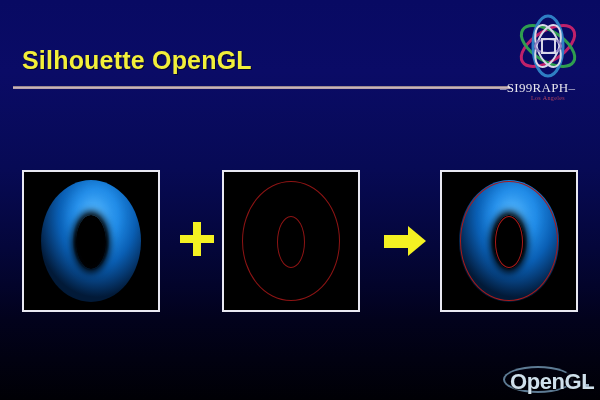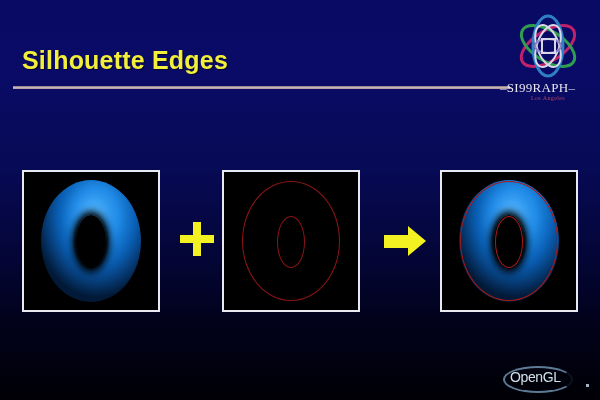--- a/index.html
+++ b/index.html
@@ -225,41 +225,41 @@
     border: 2px solid #5d7b94;
     border-right-color: rgba(93,123,148,0.15);
     border-radius: 50%;
     box-sizing: border-box;
   }
   #opengl-text {
     position: absolute;
     left: 7px;
     top: 5px;
     font-family: "Liberation Sans", sans-serif;
-    font-size: 14px;
-    font-weight: normal;
+    font-size: 22px;
+    font-weight: bold;
     color: #cfe0ec;
     letter-spacing: -0.4px;
     text-shadow: 0 1px 1px rgba(0,0,0,0.8);
     white-space: nowrap;
   }
   #opengl-dot {
     position: absolute;
     left: 83px;
     top: 20px;
     width: 3px; height: 3px;
     background: #9fb4c6;
   }
 </style>
 </head>
 <body>
 
 <div id="slide">
 
-  <div id="title">Silhouette Edges</div>
+  <div id="title">Silhouette OpenGL</div>
   <div id="title-rule"></div>
 
   <div id="siggraph-logo">
     <svg id="siggraph-rings" viewBox="0 0 96 68">
       <g fill="none" stroke-width="3">
         <ellipse cx="48" cy="34" rx="30" ry="15" stroke="#c0216a" transform="rotate(-32 48 34)"></ellipse>
         <ellipse cx="48" cy="34" rx="30" ry="15" stroke="#2f9e4f" transform="rotate(32 48 34)"></ellipse>
         <ellipse cx="48" cy="34" rx="30" ry="15" stroke="#2e7fc4" transform="rotate(90 48 34)"></ellipse>
         <ellipse cx="48" cy="34" rx="22" ry="11" stroke="#d8d8e8" stroke-width="2" transform="rotate(-70 48 34)"></ellipse>
         <ellipse cx="48" cy="34" rx="22" ry="11" stroke="#d8d8e8" stroke-width="2" transform="rotate(70 48 34)"></ellipse>

